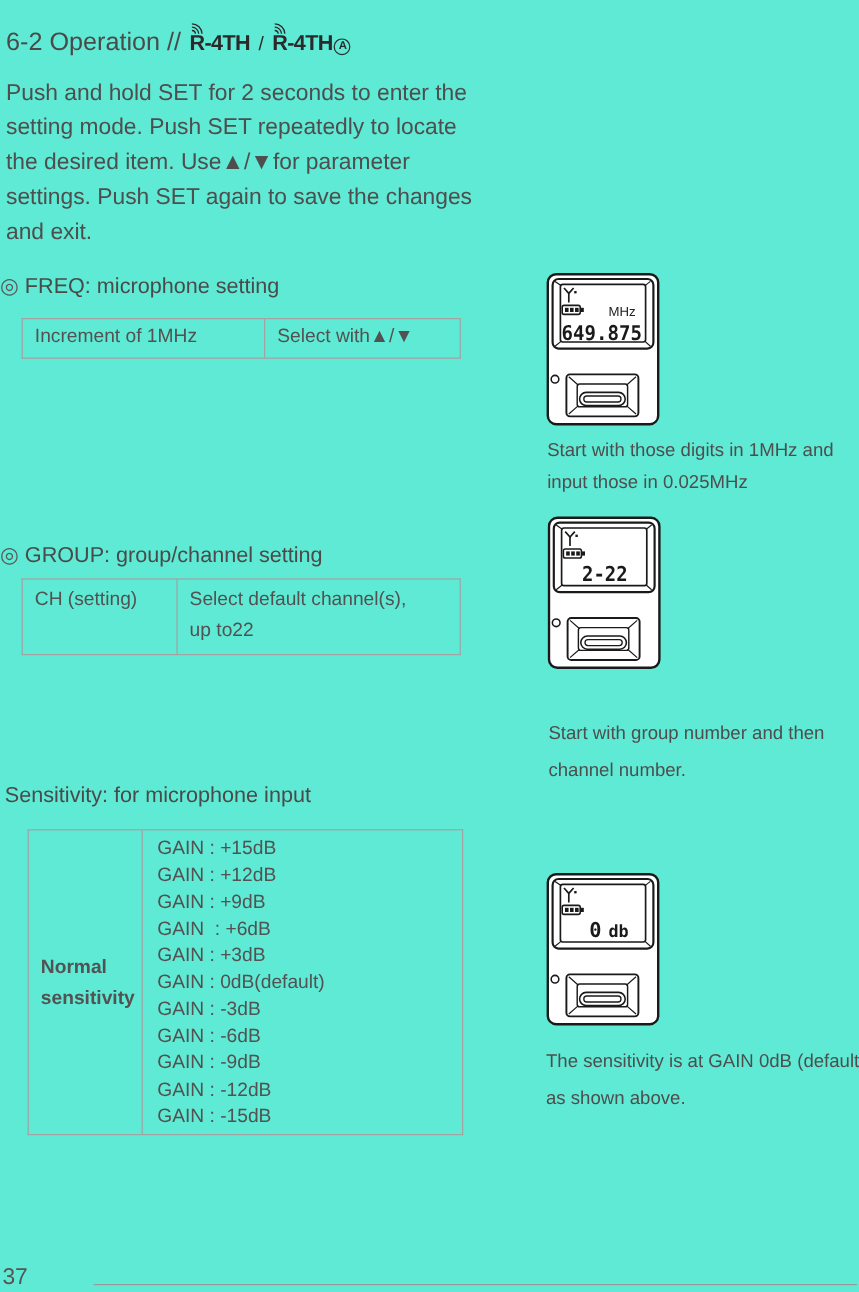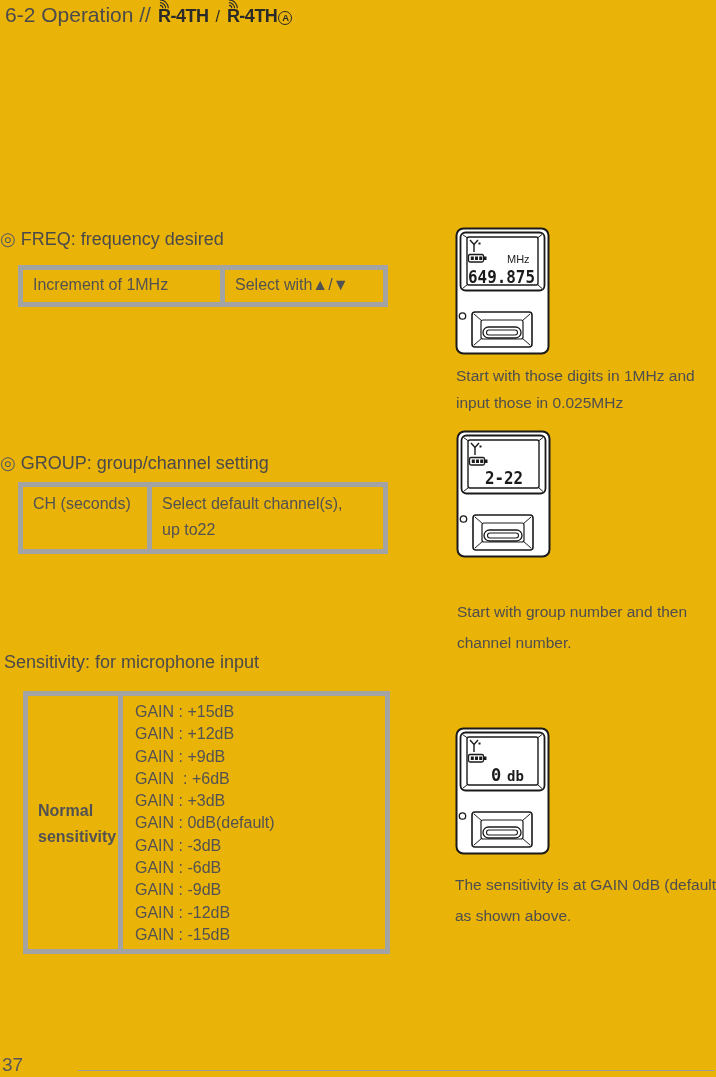--- a/index.html
+++ b/index.html
@@ -1,35 +1,35 @@
 <!DOCTYPE html>
 <html><head>
 <meta charset="utf-8">
 <style>
   html,body{margin:0;padding:0;background:#e8e8e8;}
   .page{
-    position:relative;width:716px;height:1077px;background:#eab308;
+    position:relative;width:716px;height:1077px;background:#5eead4;
     font-family:"Liberation Sans","DejaVu Sans",sans-serif;
     color:#4b4b4b;overflow:hidden;margin:0 auto;
   }
   .abs{position:absolute;}
   
   .title{left:5px;top:2px;font-size:21px;color:#4a4a4a;display:flex;align-items:baseline;gap:7px;white-space:nowrap;}
-  .logo{position:relative;display:inline-block;font-weight:bold;color:#2a2a2a;font-size:18px;letter-spacing:-0.5px;padding-top:4px;}
+  .logo{position:relative;display:inline-block;font-weight:bold;color:#2a2a2a;font-size:18px;letter-spacing:-0.5px;padding-top:4px;margin-top:20px;}
   .logo .waves{position:absolute;left:0px;top:-3px;width:13px;height:11px;}
   .logo-sep{font-size:16px;color:#2a2a2a;padding-top:4px;}
   .badge{display:inline-flex;align-items:center;justify-content:center;width:12px;height:12px;border:1.7px solid #2a2a2a;border-radius:50%;font-size:9.5px;font-weight:bold;margin-left:1px;position:relative;top:-1px;}
   
   .intro{left:5px;top:63px;font-size:19px;line-height:29px;white-space:pre;color:#4e4e4e;}
   
   .sec-heading{font-size:18px;color:#4a4a4a;display:flex;align-items:center;gap:5px;white-space:nowrap;}
   .bullet{font-size:18px;color:#5a5a5a;}
   
   table.tbl{border-collapse:collapse;table-layout:fixed;font-size:16px;color:#525252;}
-  table.tbl td{border:5px solid #a3a3a3;padding:0 0 3px 10px;vertical-align:middle;white-space:pre;}
+  table.tbl td{border:1px solid #a3a3a3;padding:0 0 3px 10px;vertical-align:middle;white-space:pre;}
   .freq-tbl td{height:29px;}
   .group-tbl tr.r1 td{height:30px;}
   .group-tbl tr.r2 td{height:55px;line-height:26px;}
   .sens-tbl td{vertical-align:top;margin-left:45px;}
   .sens-tbl .label-cell{padding-top:6px;line-height:26px;font-weight:bold;}
   .sens-tbl .gain-cell{padding-top:5px;padding-left:12px;line-height:22.3px;}
   
   .caption{font-size:15.5px;color:#4e4e4e;white-space:pre;}
   .cap1{line-height:27px;}
   .cap23{line-height:31px;}
@@ -60,24 +60,29 @@
     <span class="logo">
       <svg class="waves" viewBox="0 0 14 12">
         <path d="M2 7 A3.2 3.2 0 0 1 5.2 10" fill="none" stroke="#2a2a2a" stroke-width="1.2"></path>
         <path d="M2 4 A6.2 6.2 0 0 1 8.2 10" fill="none" stroke="#2a2a2a" stroke-width="1.2"></path>
         <path d="M2 1 A9.2 9.2 0 0 1 11.2 10" fill="none" stroke="#2a2a2a" stroke-width="1.2"></path>
       </svg>
       <span>R-4TH</span><span class="badge">A</span>
     </span>
   </div>
 
+  <div class="abs intro">Push and hold SET for 2 seconds to enter the
+setting mode. Push SET repeatedly to locate
+the desired item. Use▲/▼for parameter
+settings. Push SET again to save the changes
+and exit.</div>
 
   <div class="abs sec-heading" style="left:0px;top:228px;">
     <span class="bullet">◎</span>
-    <span>FREQ: frequency desired</span>
+    <span>FREQ: microphone setting</span>
   </div>
   <table class="abs tbl freq-tbl" style="left:18px;top:265px;width:365px;">
     <colgroup>
         <col style="width:202px">
         <col style="width:163px">
       </colgroup>
     <tbody>
         <tr>
       <td>Increment of 1MHz</td>
       <td>Select with▲/▼</td>
@@ -130,21 +135,21 @@
     <span class="bullet">◎</span>
     <span>GROUP: group/channel setting</span>
   </div>
   <table class="abs tbl group-tbl" style="left:18px;top:482px;width:365px;">
     <colgroup>
         <col style="width:129px">
         <col style="width:236px">
       </colgroup>
     <tbody>
     <tr class="r2">
-      <td style="vertical-align:top;padding-top:4px;">CH (seconds)</td>
+      <td style="vertical-align:top;padding-top:4px;">CH (setting)</td>
       <td>Select default channel(s),
 up to22</td>
     </tr>
   </tbody>
     </table>
 
   <div class="abs device" style="left:456px;top:430px;text-align:center;">
     <svg width="95" height="128" viewBox="0 0 95 128">
       <rect x="1.5" y="1.5" width="92" height="125" rx="7" fill="#fff" stroke="#1a1a1a" stroke-width="2"></rect>
       <rect x="5.5" y="5.5" width="84" height="58" rx="5" fill="#fff" stroke="#1a1a1a" stroke-width="1.8"></rect>

